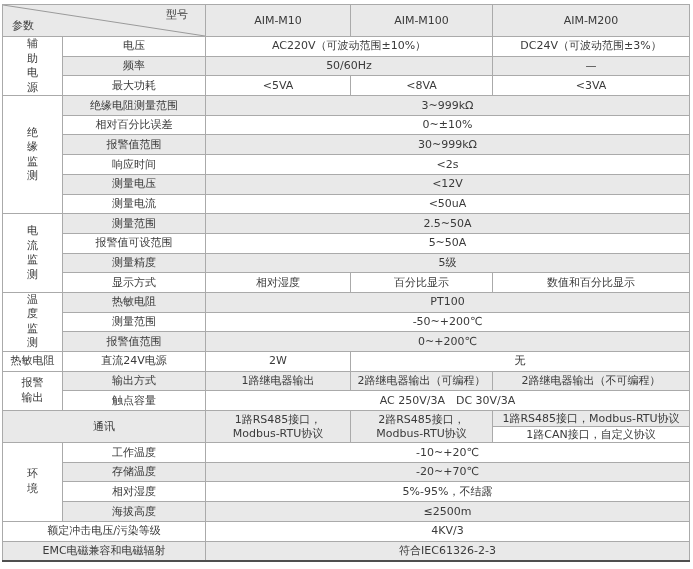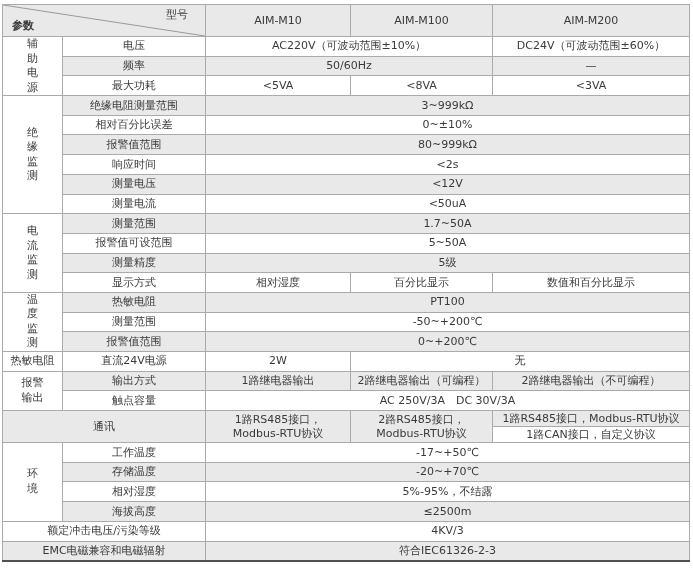--- a/index.html
+++ b/index.html
@@ -24,21 +24,21 @@
   tr.r{height:19.7px;}
   tr.half{height:16px;}
   .bg-g{background:#e9e9e9;}
   .bg-w{background:#ffffff;}
   .vtext{white-space:pre-line;line-height:1.32;}
   .pre{white-space:pre-line;}
   
   td.corner{position:relative;padding:0;}
   .corner svg.diag{position:absolute;left:0;top:0;width:100%;height:100%;display:block;}
   .corner-top{position:absolute;top:3px;right:17px;}
-  .corner-bottom{position:absolute;bottom:3px;left:9px;font-weight:bold;}
+  .corner-bottom{position:absolute;bottom:3px;left:9px;}
 </style>
 </head>
 <body>
 
 <table class="spec">
   <colgroup>
     <col style="width:60px">
       <col style="width:143px">
       <col style="width:145px">
       <col style="width:142px">
@@ -59,21 +59,21 @@
     <td class="bg-g">AIM-M200</td>
   </tr>
 
   <tr class="r gs">
     <td rowspan="3" class="bg-w vtext">辅
 助
 电
 源</td>
     <td class="bg-w">电压</td>
     <td colspan="2" class="bg-w">AC220V（可波动范围±10%）</td>
-    <td class="bg-w">DC24V（可波动范围±60%）</td>
+    <td class="bg-w">DC24V（可波动范围±3%）</td>
   </tr>
   <tr class="r">
     <td class="bg-g">频率</td>
     <td colspan="2" class="bg-g">50/60Hz</td>
     <td class="bg-g">—</td>
   </tr>
   <tr class="r">
     <td class="bg-w">最大功耗</td>
     <td class="bg-w">&lt;5VA</td>
     <td class="bg-w">&lt;8VA</td>
@@ -87,42 +87,42 @@
 测</td>
     <td class="bg-g">绝缘电阻测量范围</td>
     <td colspan="3" class="bg-g">3~999kΩ</td>
   </tr>
   <tr class="r">
     <td class="bg-w">相对百分比误差</td>
     <td colspan="3" class="bg-w">0~±10%</td>
   </tr>
   <tr class="r">
     <td class="bg-g">报警值范围</td>
-    <td colspan="3" class="bg-g">80~999kΩ</td>
+    <td colspan="3" class="bg-g">30~999kΩ</td>
   </tr>
   <tr class="r">
     <td class="bg-w">响应时间</td>
     <td colspan="3" class="bg-w">&lt;2s</td>
   </tr>
   <tr class="r">
     <td class="bg-g">测量电压</td>
     <td colspan="3" class="bg-g">&lt;12V</td>
   </tr>
   <tr class="r">
     <td class="bg-w">测量电流</td>
     <td colspan="3" class="bg-w">&lt;50uA</td>
   </tr>
 
   <tr class="r gs">
     <td rowspan="4" class="bg-w vtext">电
 流
 监
 测</td>
     <td class="bg-g">测量范围</td>
-    <td colspan="3" class="bg-g">1.7~50A</td>
+    <td colspan="3" class="bg-g">2.5~50A</td>
   </tr>
   <tr class="r">
     <td class="bg-w">报警值可设范围</td>
     <td colspan="3" class="bg-w">5~50A</td>
   </tr>
   <tr class="r">
     <td class="bg-g">测量精度</td>
     <td colspan="3" class="bg-g">5级</td>
   </tr>
   <tr class="r">
@@ -178,21 +178,21 @@
     <td class="bg-g">1路RS485接口，Modbus-RTU协议</td>
   </tr>
   <tr class="half">
     <td class="bg-w">1路CAN接口，自定义协议</td>
   </tr>
 
   <tr class="r gs">
     <td rowspan="4" class="bg-w vtext">环
 境</td>
     <td class="bg-w">工作温度</td>
-    <td colspan="3" class="bg-w">-17~+50℃</td>
+    <td colspan="3" class="bg-w">-10~+20℃</td>
   </tr>
   <tr class="r">
     <td class="bg-g">存储温度</td>
     <td colspan="3" class="bg-g">-20~+70℃</td>
   </tr>
   <tr class="r">
     <td class="bg-w">相对湿度</td>
     <td colspan="3" class="bg-w">5%-95%，不结露</td>
   </tr>
   <tr class="r">

